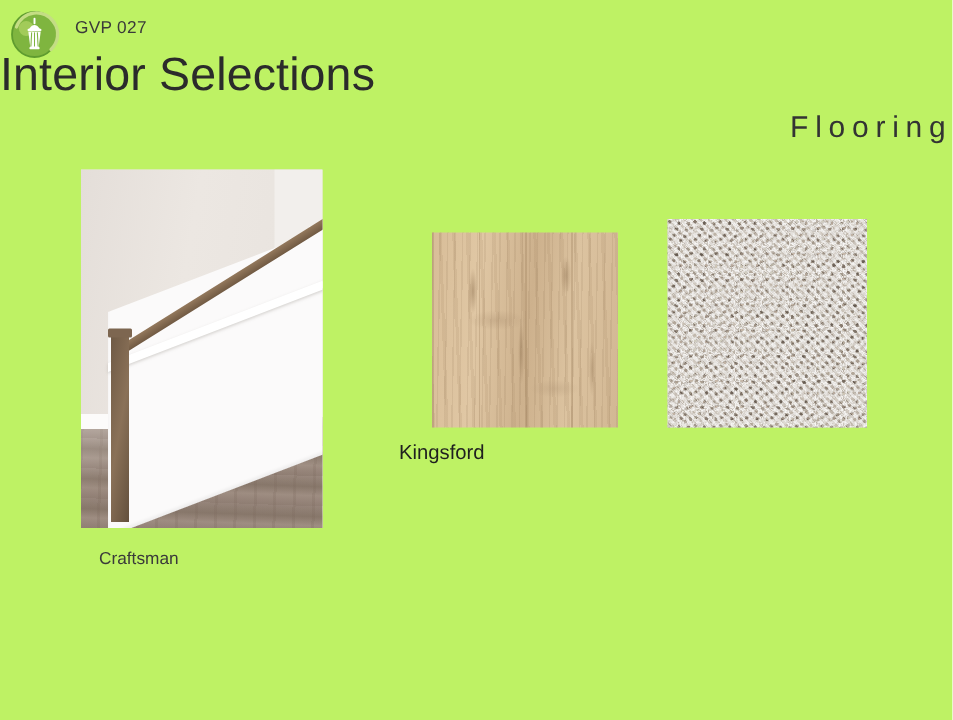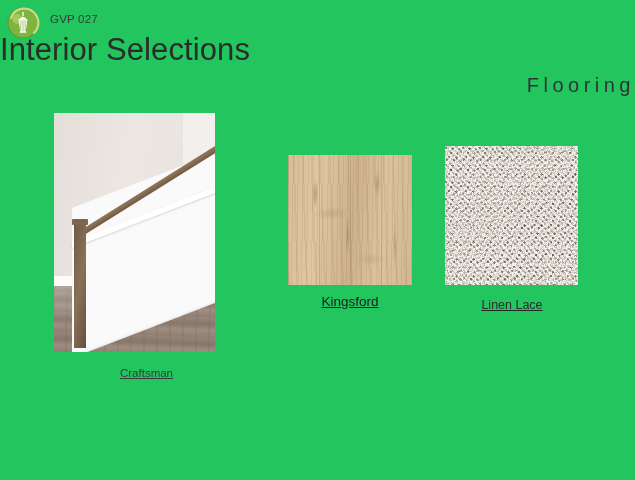--- a/index.html
+++ b/index.html
@@ -10,21 +10,21 @@
   }
   body {
     font-family: "Liberation Sans", sans-serif;
     -webkit-font-smoothing: antialiased;
   }
 
   #slide {
     position: relative;
     width: 635px;
     height: 480px;
-    background: #22c55e;
+    background: #bef264;
     overflow: hidden;
   }
 
   
   .logo-block {
     position: absolute;
     left: 4px;
     top: 2px;
     width: 125px;
     height: 40px;
@@ -280,24 +280,22 @@
         rgba(110,102,94,0.26) 2px 4px),
       repeating-linear-gradient(-38deg,
         rgba(255,255,255,0.32) 0 3px,
         rgba(125,117,109,0.20) 3px 5px);
     mix-blend-mode: overlay;
   }
 
   
   .caption {
     position: absolute;
-    text-align: center;
     color: #262626;
     line-height: 1.25;
-    text-decoration: underline;
   }
   .cap-name {
     font-size: 13.5px;
     font-weight: 400;
     display: block;
     color: #1f1f1f;
   }
   .cap-desc {
     font-size: 12.5px;
     font-weight: 400;
@@ -389,16 +387,15 @@
 
   <div class="caption caption-stair">
     <span>Craftsman</span>
   </div>
 
   <div class="caption caption-wood">
     <span class="cap-name">Kingsford</span>
   </div>
 
   <div class="caption caption-carpet">
-    <span class="cap-desc">Linen Lace</span>
   </div>
 
 </div>
 
 </body></html>

